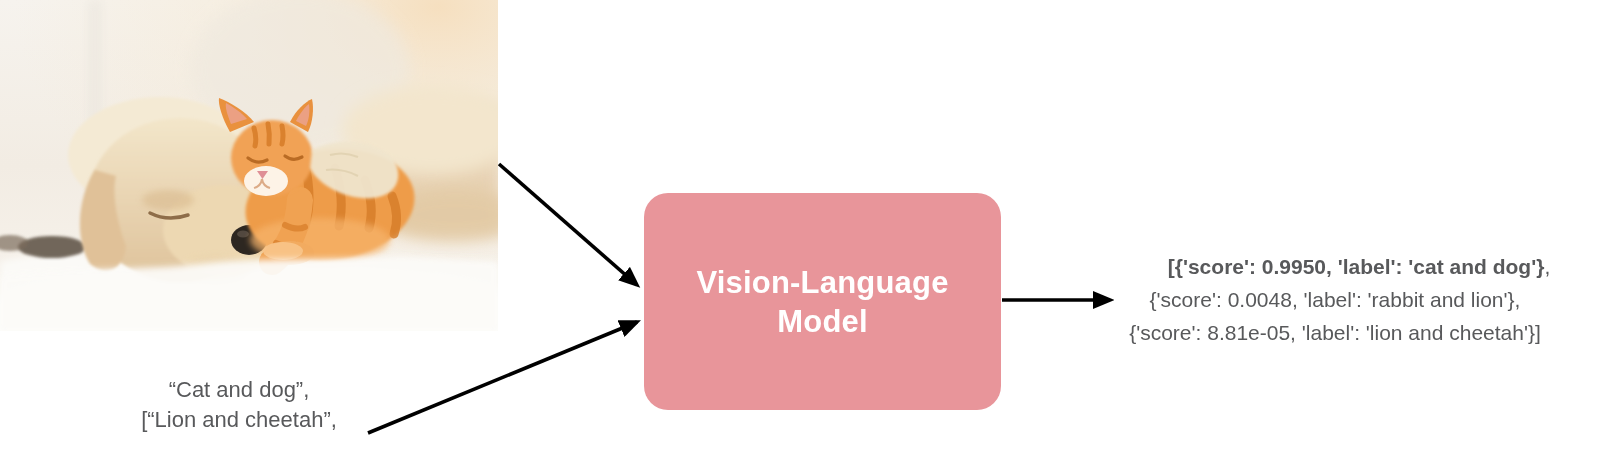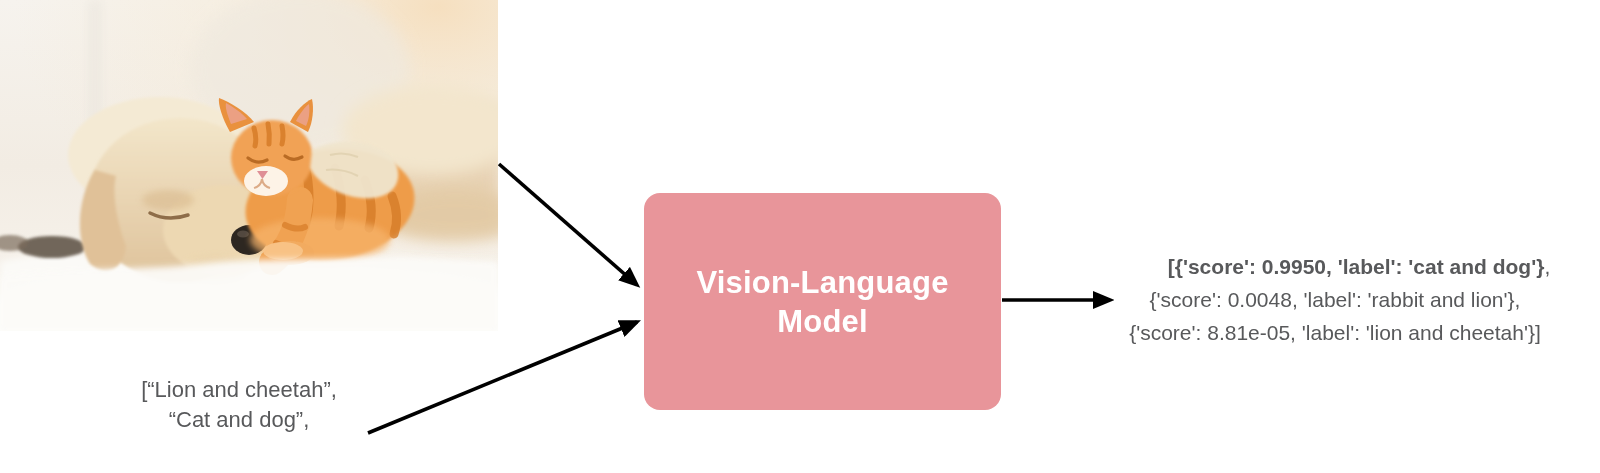--- a/index.html
+++ b/index.html
@@ -7,21 +7,21 @@
     position:relative;width:1600px;height:473px;background:#ffffff;
     font-family:"Liberation Sans",sans-serif;overflow:hidden;
   }
   .photo{position:absolute;left:0;top:0;width:498px;height:331px;}
   .input-list{
     position:absolute;left:89px;top:375px;width:300px;
     text-align:center;font-size:22px;line-height:30px;color:#58595B;
   }
   .model-box{
     position:absolute;left:644px;top:193px;width:357px;height:217px;
-    background:#E8959A;border-radius:16px;
+    background:#E8959A;border-radius:24px;
     display:flex;align-items:center;justify-content:center;
   }
   .model-label{
     color:#FFFFFF;font-weight:bold;font-size:31px;line-height:39px;
     text-align:center;white-space:pre-line;letter-spacing:0.2px;
   }
   .output{
     position:absolute;left:1085px;top:250px;width:500px;
     text-align:center;font-size:21px;line-height:33px;color:#58595B;
   }
@@ -128,22 +128,22 @@
 
     <g>
       <path d="M312,150 C340,136 378,140 394,160 C404,178 396,196 372,198 C344,200 318,184 310,168 Z" fill="#f0e5cd" opacity="0.95" filter="url(#b15)"></path>
       <path d="M330,155 q14,-4 28,2 M326,170 q16,-2 32,6" stroke="#ddcdab" stroke-width="2" fill="none" opacity="0.7"></path>
     </g>
 
     <path d="M0,276 C70,268 140,270 200,264 C260,256 330,262 400,256 L498,262 L498,331 L0,331 Z" fill="#fcfbf8" opacity="0.95" filter="url(#b3)"></path>
   </svg>
 
   <div class="input-list">
+    <div>“Cat and dog”,</div>
     <div>[“Lion and cheetah”,</div>
-    <div>“Cat and dog”,</div>
   </div>
 
   <div class="model-box">
     <div class="model-label">Vision-Language
 Model</div>
   </div>
 
   <div class="output">
     <div><span class="b">[{'score': 0.9950, 'label': 'cat and dog'}</span><span>,</span></div>
     <div>{'score': 0.0048, 'label': 'rabbit and lion'},</div>

